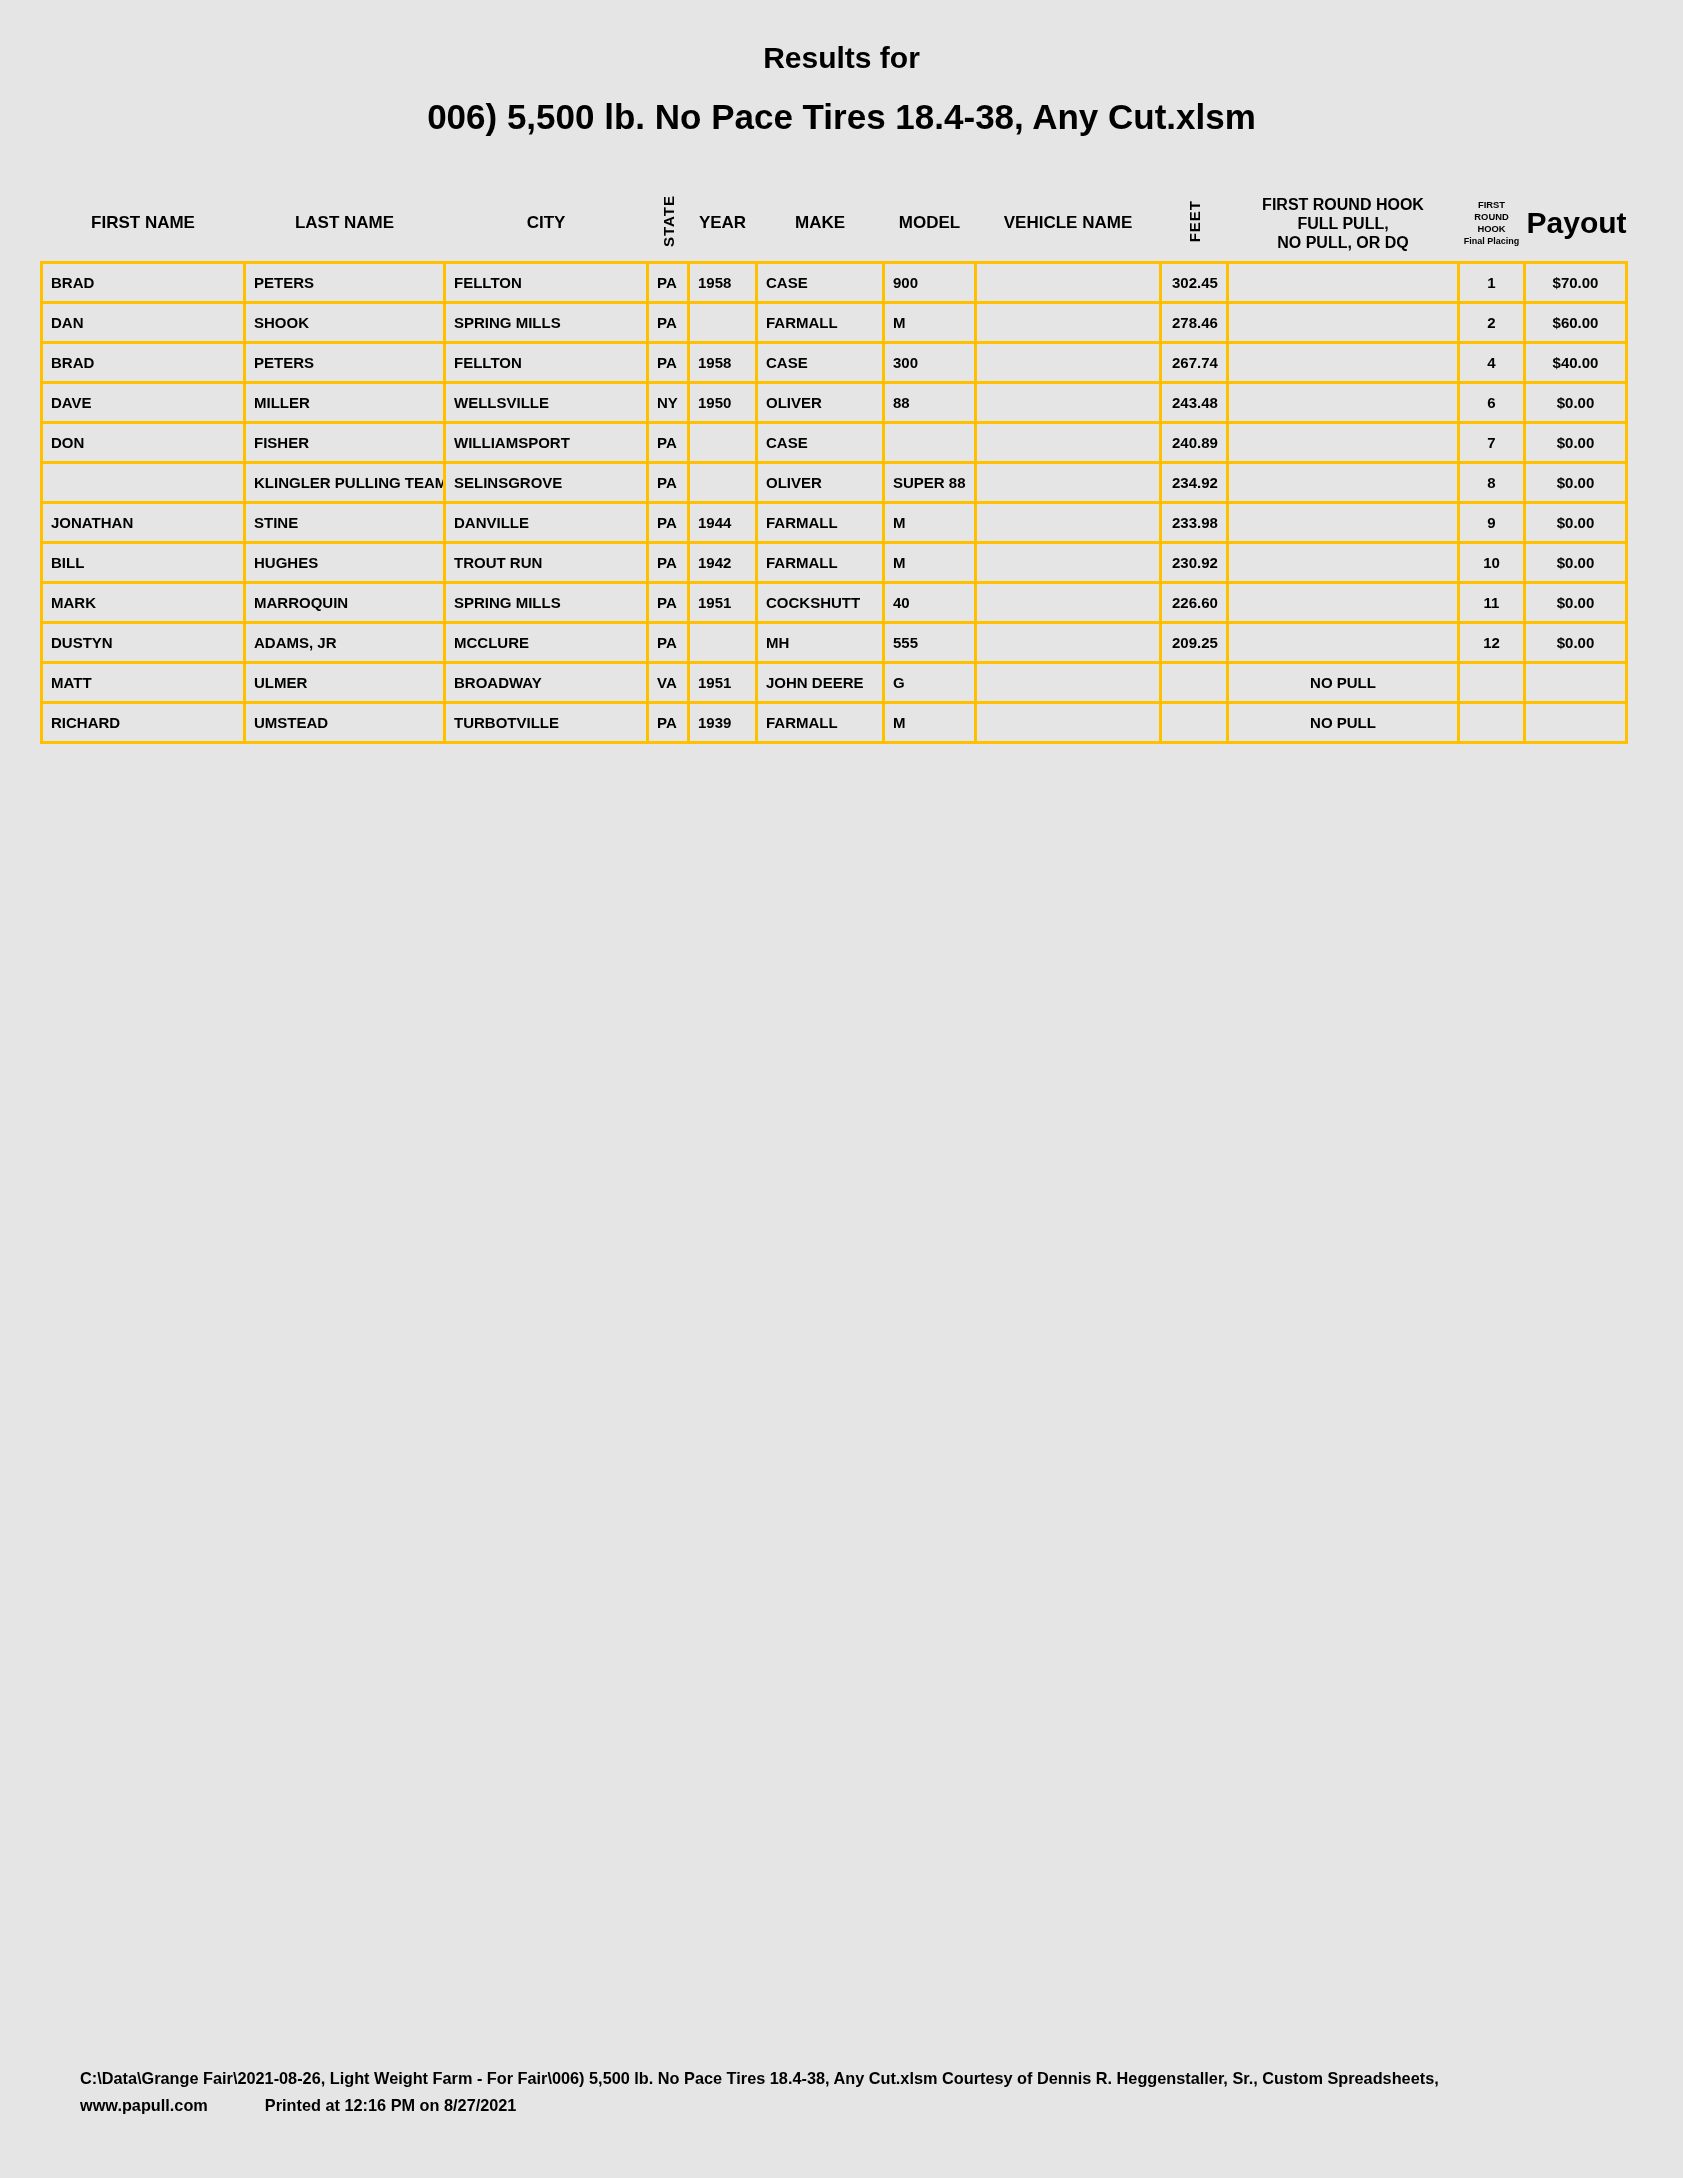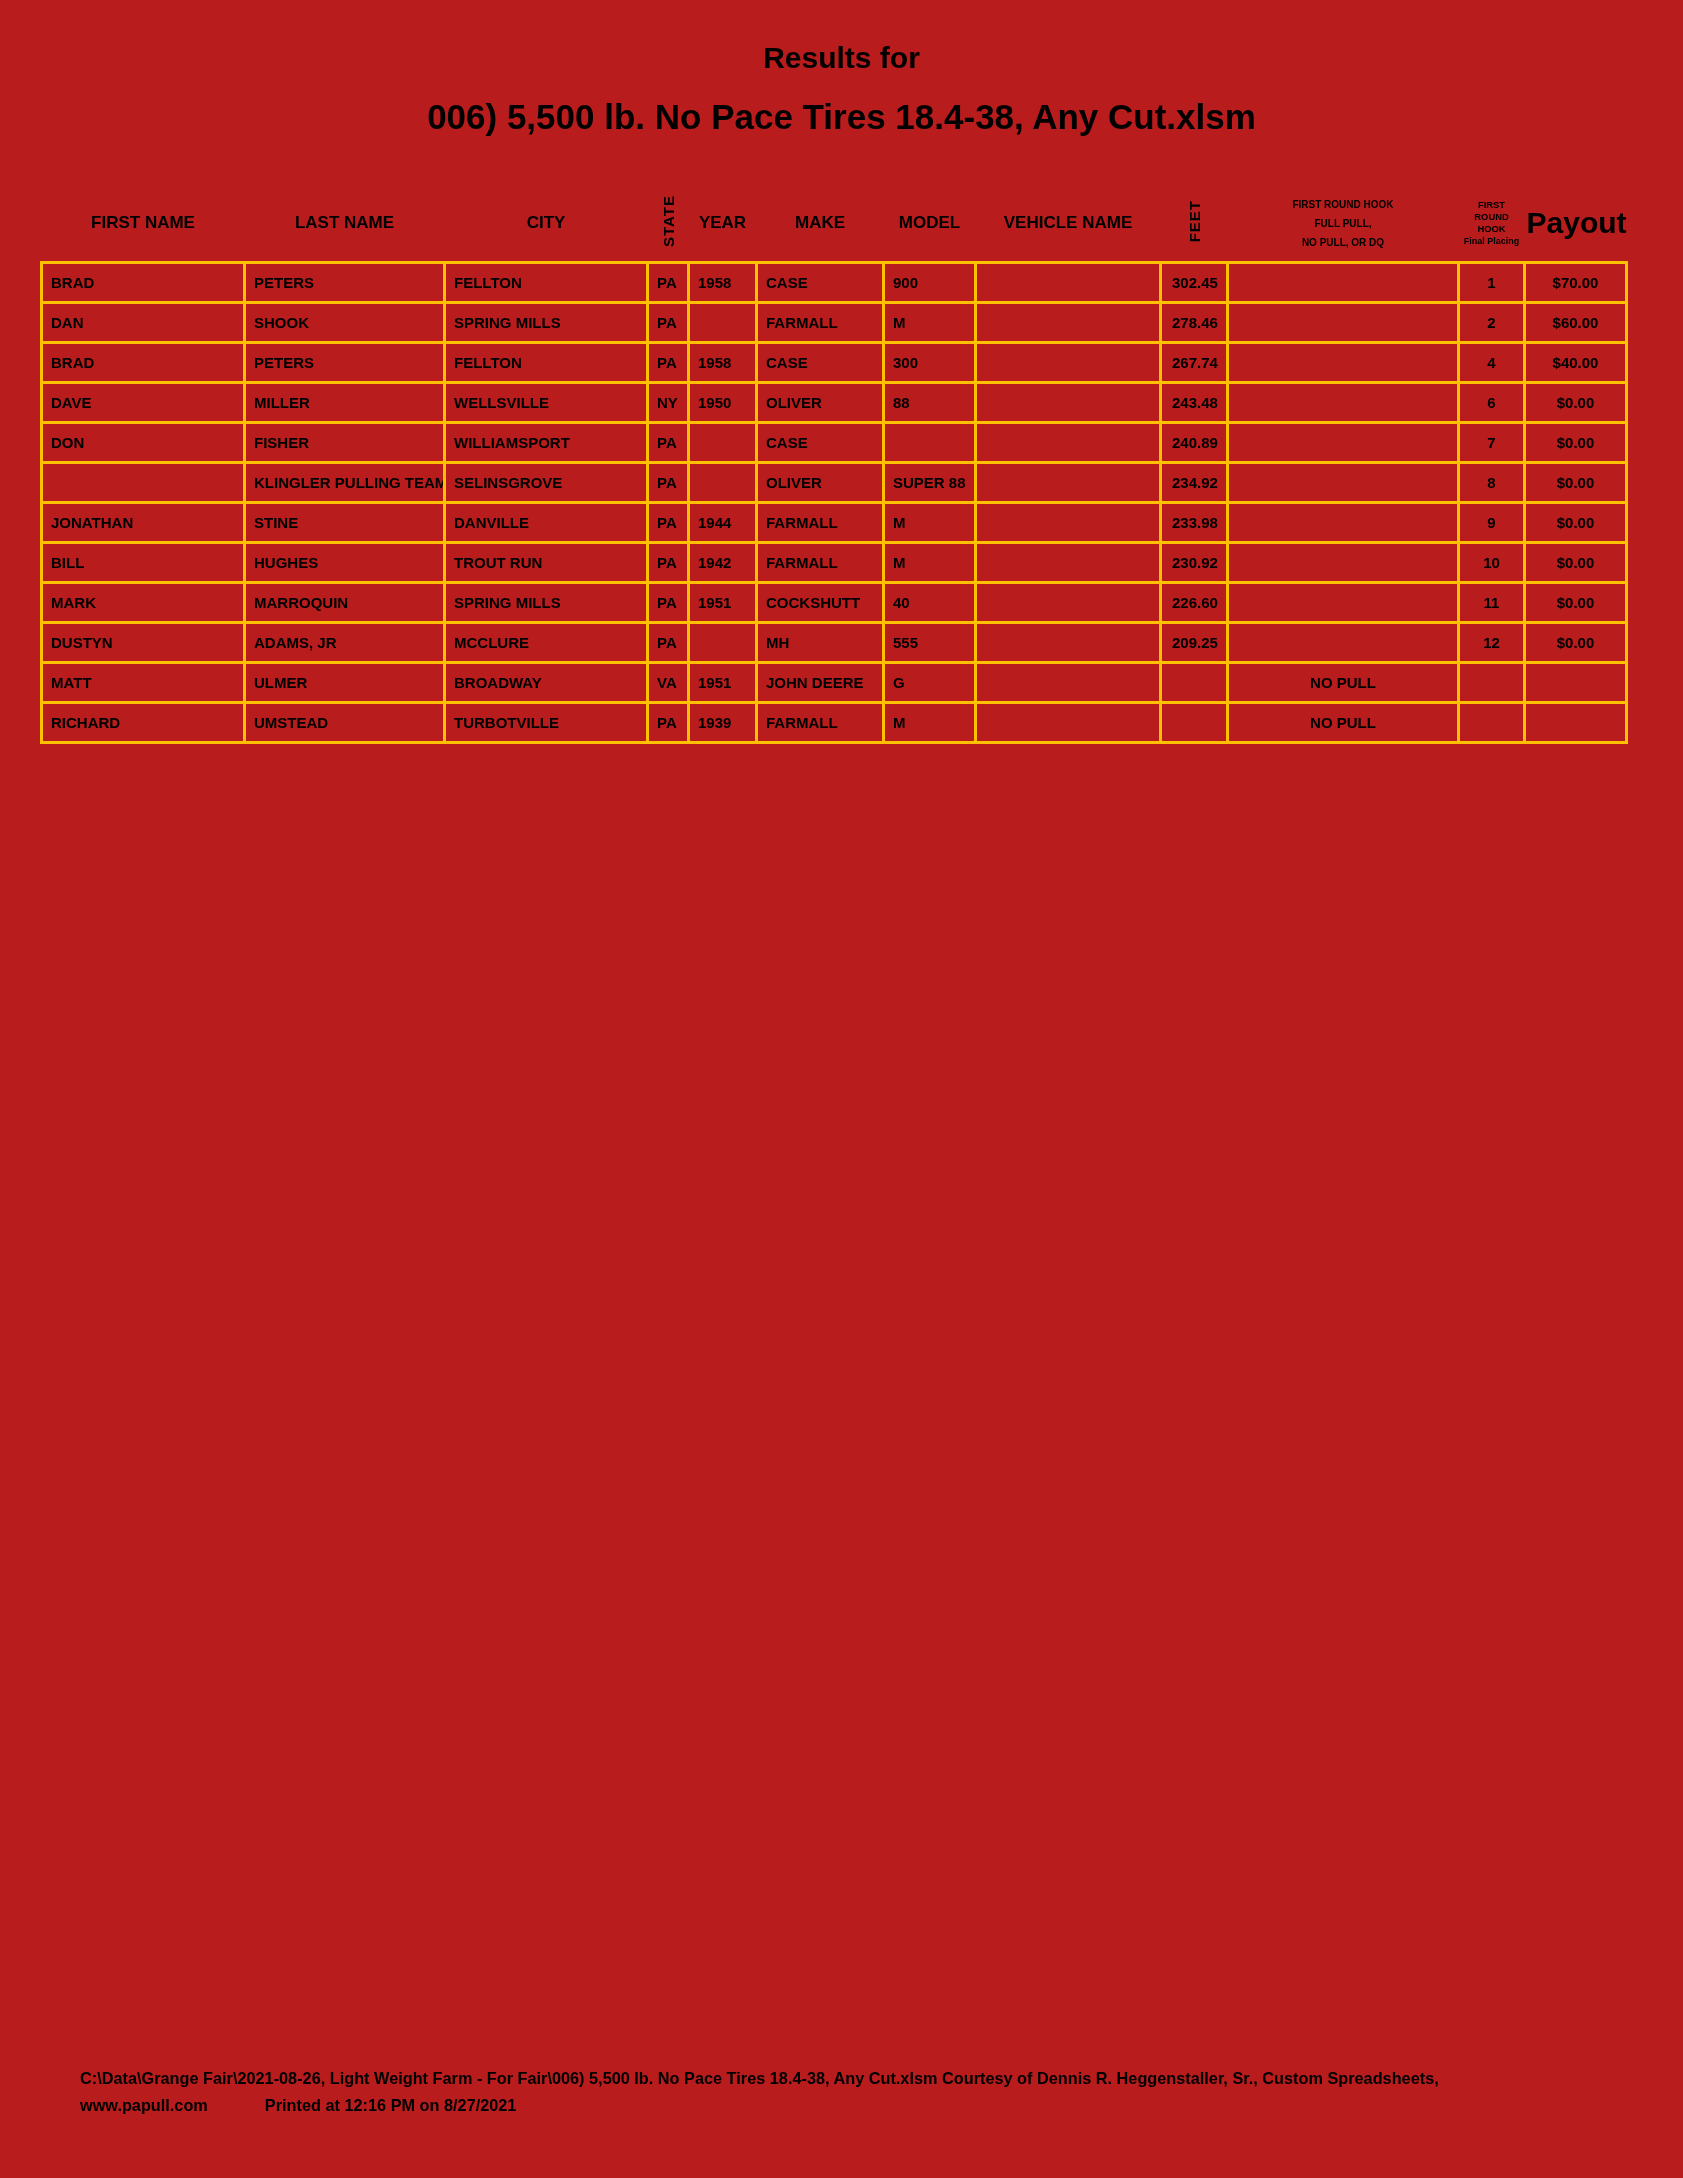--- a/index.html
+++ b/index.html
@@ -1,20 +1,20 @@
 <!DOCTYPE html>
 <html style="--border-gold: #FFC000;"><head>
 <meta charset="utf-8">
 <style>
   * { margin:0; padding:0; box-sizing:border-box; }
   html,body { background:#ffffff; }
   .page {
     position:relative;
     width:1683px; height:2178px;
-    background:#b91c1c;
+    background:#e5e5e5;
     font-family:"Liberation Sans", sans-serif;
     font-weight:bold;
     color:#000000;
     overflow:hidden;
   }
   .title-block { position:absolute; top:40px; left:0; width:1683px; text-align:center; }
   .title-line1 { font-size:30px; line-height:36px; }
   .title-line2 { font-size:35px; line-height:42px; margin-top:20px; }
 
   table.results {
@@ -40,21 +40,21 @@
     vertical-align:middle; text-align:center;
     font-size:17px; padding:0 2px;
   }
   thead th.vertical span.vtext {
     display:inline-block;
     writing-mode:vertical-rl;
     transform:rotate(180deg);
     font-size:15px; letter-spacing:1px;
     line-height:15px;
   }
-  thead th.hook-header { font-size:10px; line-height:19px; }
+  thead th.hook-header { font-size:16px; line-height:19px; }
   thead th.placing-header { font-size:9.4px; line-height:12px; font-weight:bold; }
   thead th.placing-header .pl3 { font-size:9px; }
   thead th.payout-header { font-size:30px; }
 
   tbody td {
     border:3px solid var(--border-gold, #FFC000);
     height:40px;
     vertical-align:middle;
     font-size:15px;
     padding:2px 8px;

